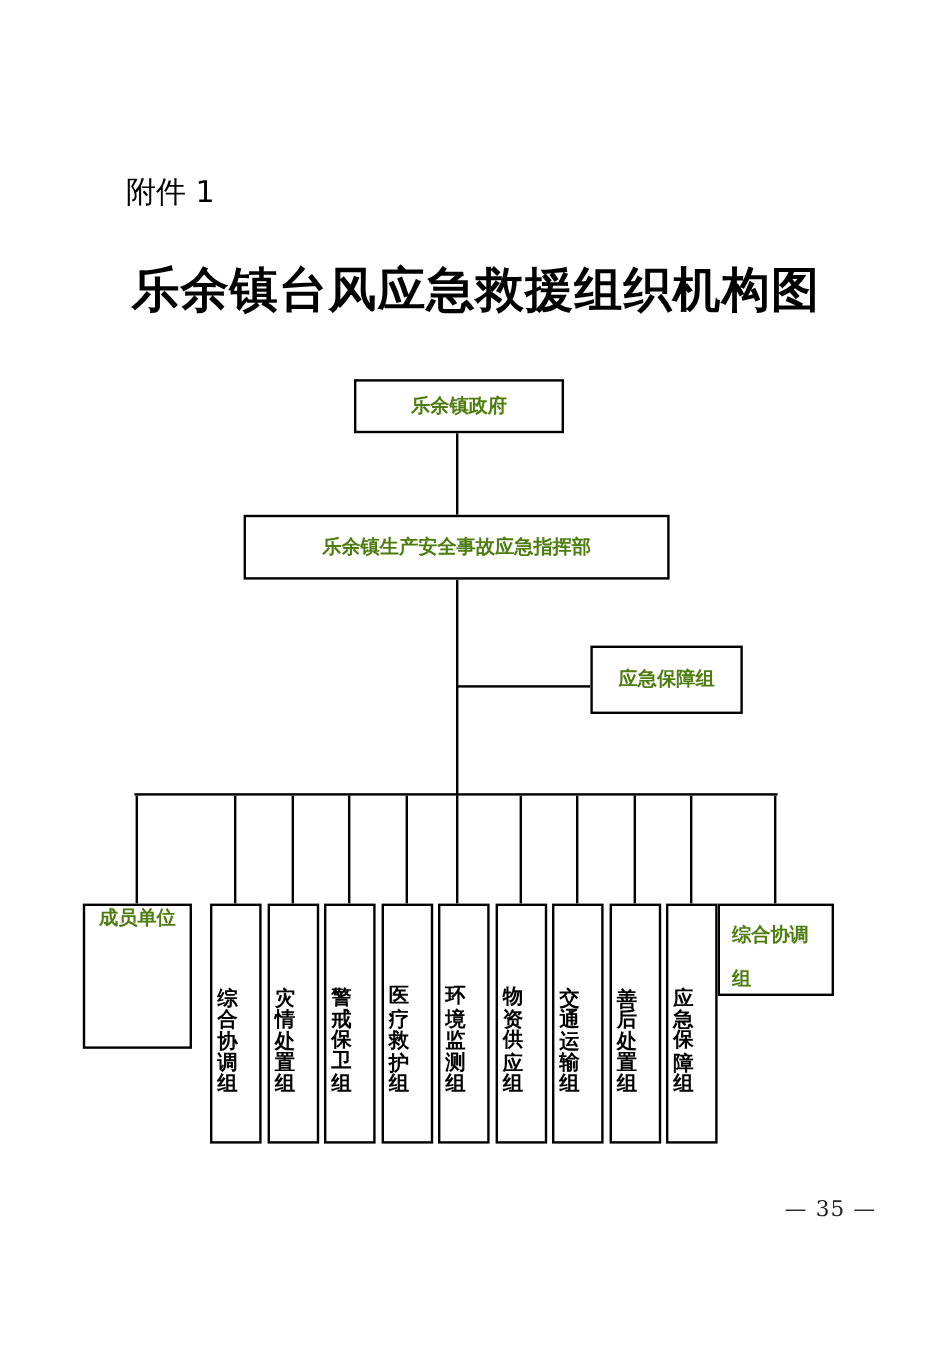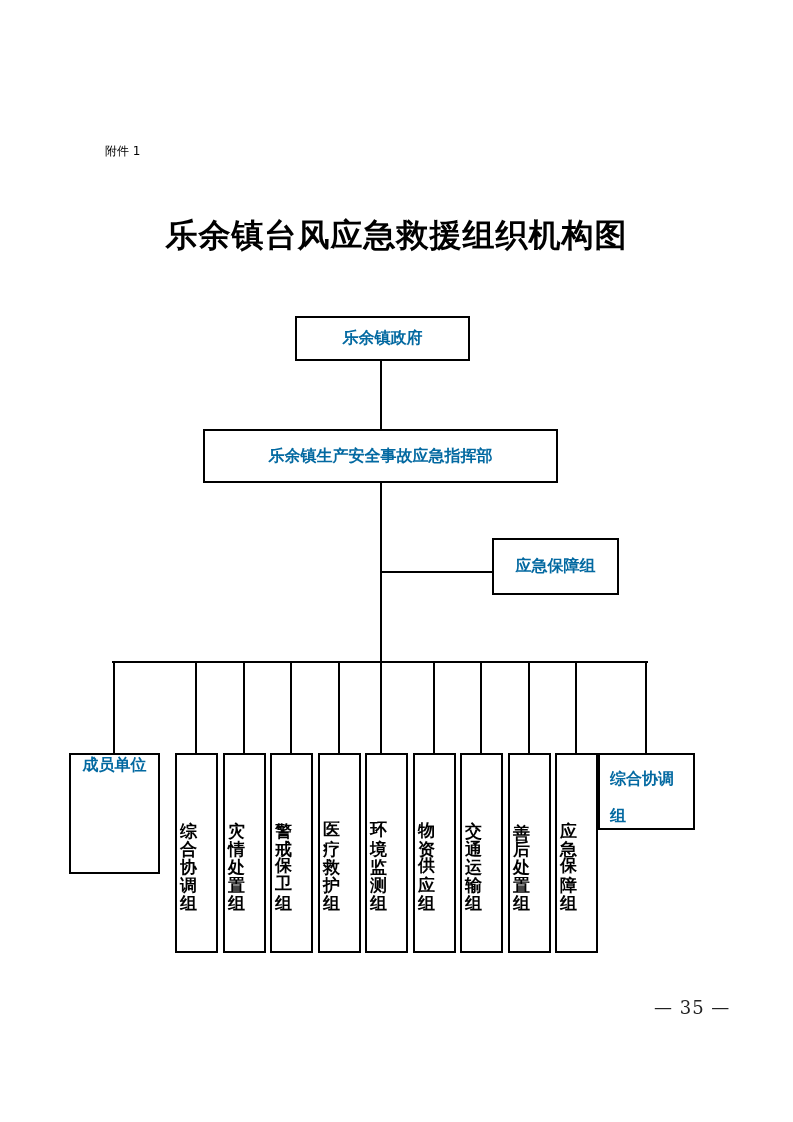--- a/index.html
+++ b/index.html
@@ -13,46 +13,46 @@
     height: 1122px;
     background: #ffffff;
     font-family: "DejaVu Serif", "Liberation Serif", serif;
     color: #000000;
     overflow: hidden;
   }
   .attachment-label {
     position: absolute;
     left: 105px;
     top: 143px;
-    font-size: 12px;
+    font-size: 25px;
     font-family: "DejaVu Sans", "Liberation Sans", sans-serif;
     color: #000000;
   }
   .doc-title {
     position: absolute;
     left: 0;
     top: 214px;
     width: 100%;
     text-align: center;
-    font-size: 32px;
+    font-size: 40px;
     font-weight: bold;
     letter-spacing: 1px;
     color: #000000;
   }
   .box {
     position: absolute;
     box-sizing: border-box;
     border: 2px solid #000000;
     background: #ffffff;
     display: flex;
     align-items: center;
     justify-content: center;
     font-size: 16px;
     font-weight: bold;
-    color: #0369a1;
+    color: #4d7c0f;
   }
   .box-member {
     align-items: flex-start;
   }
   .box-prod {
     display: block;
     padding: 5px 10px;
     line-height: 37px;
     text-align: left;
   }

